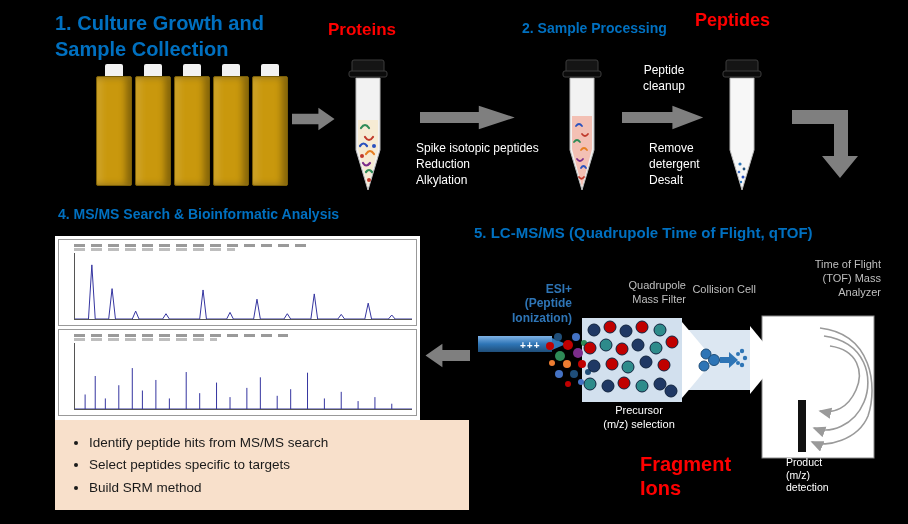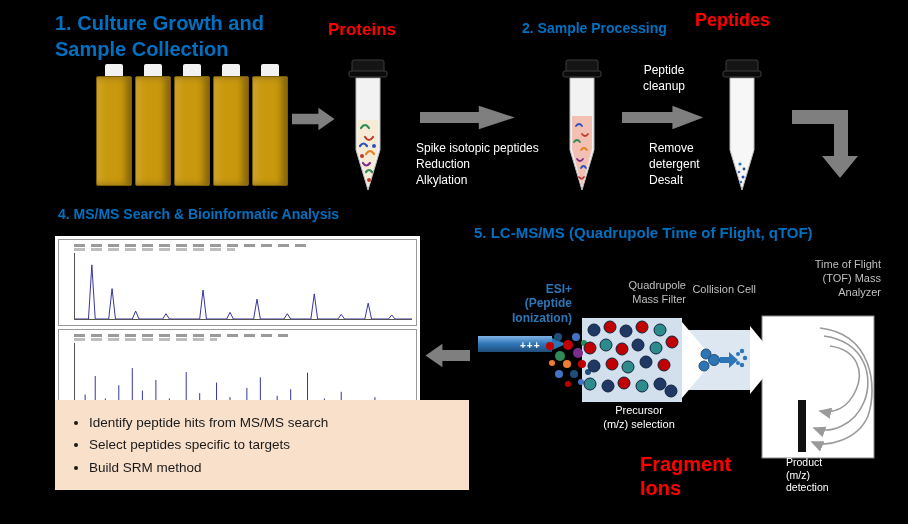--- a/index.html
+++ b/index.html
@@ -47,21 +47,21 @@
   #t3{left:474px;top:224px;width:432px;font-size:15px;}
   #instrument{left:468px;top:250px;}
   #esi{left:492px;top:282px;width:80px;color:var(--esi-blue,#2E75B6);font-weight:bold;font-size:12px;text-align:right;line-height:1.2;}
   #esicharge{left:520px;top:340px;width:40px;color:#fff;font-size:10px;font-weight:bold;letter-spacing:1px;}
   #quadlabel{left:586px;top:279px;width:100px;}
   #collabel{left:668px;top:283px;width:88px;}
   #toflabel{left:766px;top:258px;width:115px;}
   #precursor{left:586px;top:404px;width:106px;color:#fff;font-size:11px;text-align:center;line-height:1.25;}
   #fragment{left:640px;top:452px;width:118px;font-size:20px;line-height:1.2;}
   #product{left:786px;top:456px;width:86px;color:#fff;font-size:10.5px;text-align:left;line-height:1.2;}
-  #summary{left:55px;top:400px;width:414px;height:90px;background:var(--summary-bg,#F8E0CB);color:#111;}
+  #summary{left:55px;top:420px;width:414px;height:90px;background:var(--summary-bg,#F8E0CB);color:#111;}
   #summary ul{margin:12px 0 0 34px;font-size:13.5px;line-height:1.65;color:#1a1a1a;}
 </style>
 </head>
 <body>
 
 <div id="canvas">
 
   <div id="t1" class="abs blue-title pre">1. Culture Growth and
 Sample Collection</div>
 

